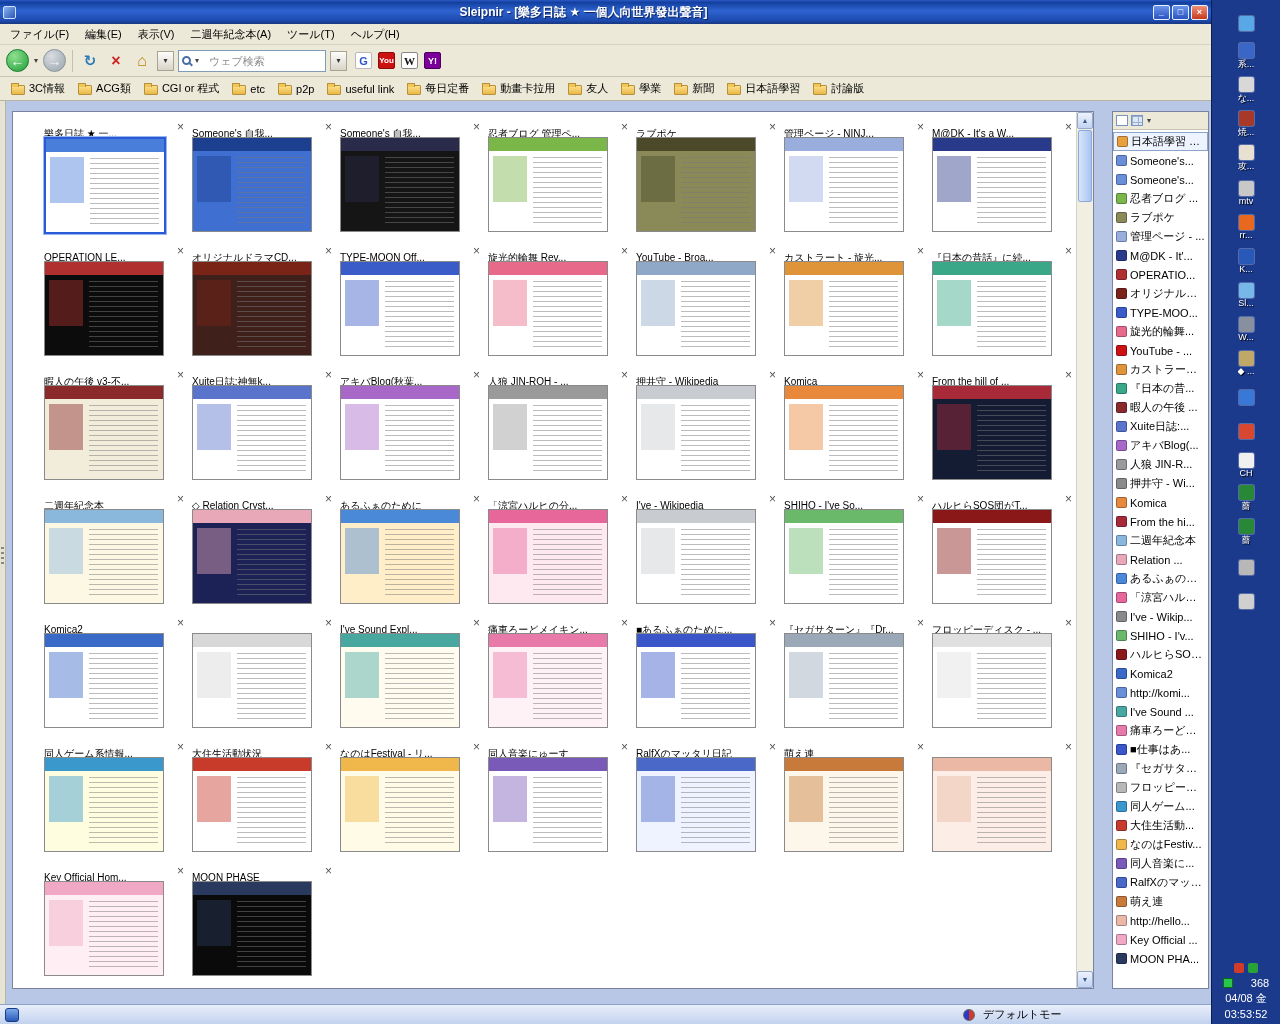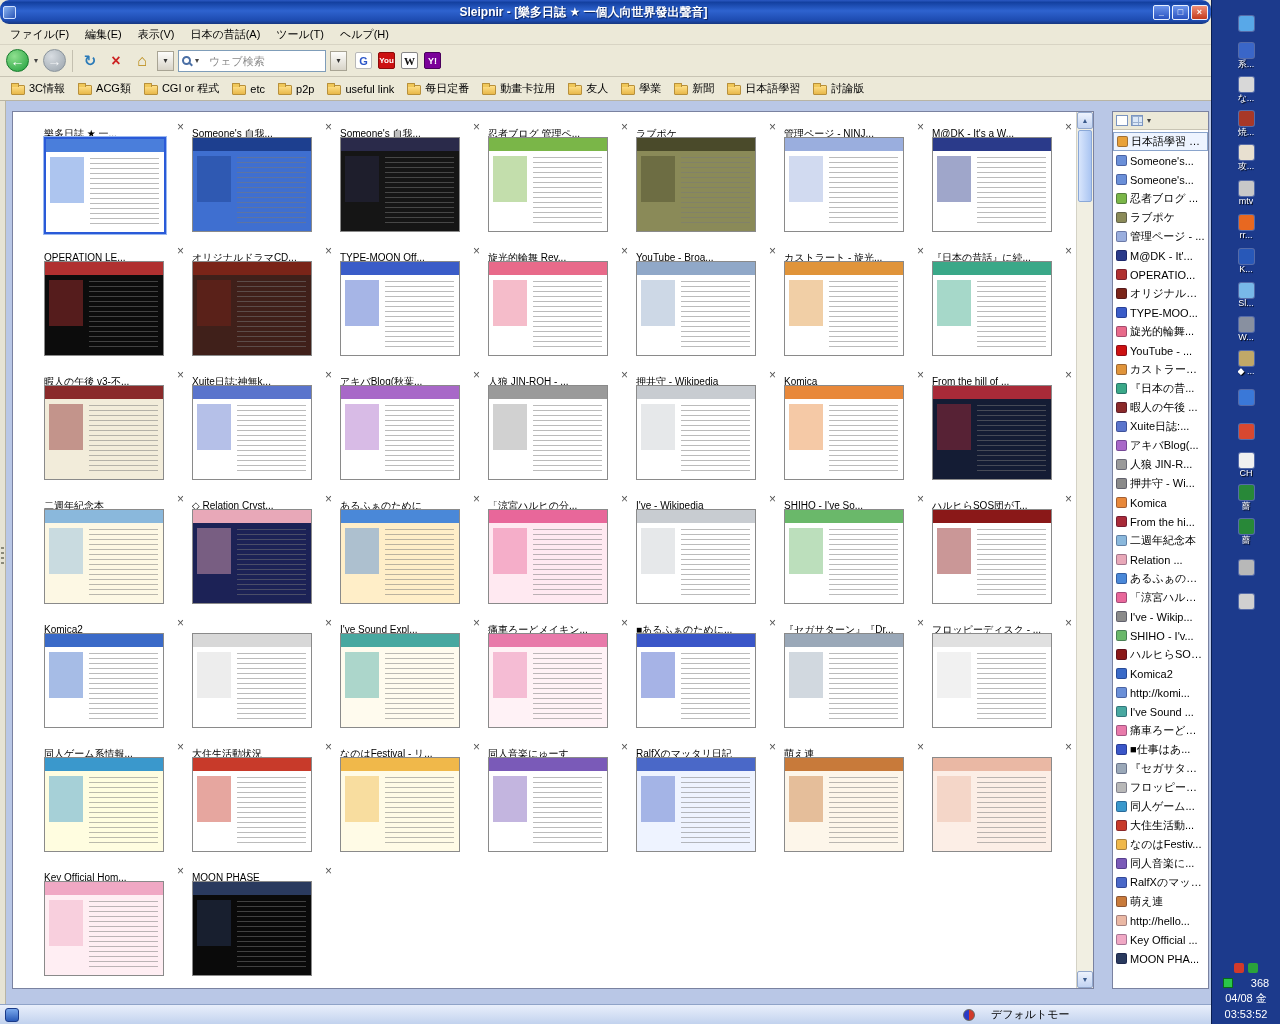--- a/index.html
+++ b/index.html
@@ -6,21 +6,21 @@
   html,body { width:1280px; height:1024px; overflow:hidden; }
   body { font-family:"Liberation Sans","DejaVu Sans",sans-serif; font-size:11px; color:#000; }
 
   .screen { position:relative; width:1280px; height:1024px; background:#1c3a8c; }
 
   
   .window { position:absolute; left:0; top:0; width:1212px; height:1024px; display:flex; flex-direction:column; background:#ece9d8; border-right:1px solid #0a1e50; }
 
   .titlebar { height:23px; flex:none; display:flex; align-items:center; padding:12px 3px;
     background:linear-gradient(180deg,#2b59c3 0%,#1340a0 10%,#2e63cf 45%,#1d4bb0 85%,#16367f 100%);
-    color:#fff; font-weight:bold; font-size:12px;border-radius:9px; }
+    color:#fff; font-weight:bold; font-size:12px; }
   .app-icon { width:13px; height:13px; flex:none; border-radius:2px; background:linear-gradient(135deg,#8ab4f0,#2a55b8); border:1px solid #cfe0ff; }
   .title-text { flex:1; text-align:center; text-shadow:1px 1px 1px #09225e; white-space:nowrap; overflow:hidden; }
   .tb-btn { width:17px; height:15px; flex:none; margin-left:2px; border:1px solid #e8f0ff; border-radius:2px;
     background:linear-gradient(#6d95ec,#2a53c0); color:#fff; font-size:9px; line-height:13px; text-align:center; font-weight:bold; }
   .tb-close { background:linear-gradient(#f09078,#c43b1d); }
 
   .menubar { height:21px; flex:none; display:flex; background:#ece9d8; border-bottom:1px solid #d8d4c4; padding-left:2px; }
   .menu-item { padding:3px 8px; white-space:nowrap; }
 
   .toolbar { height:32px; flex:none; display:flex; align-items:center; gap:4px; background:#ece9d8; border-bottom:1px solid #c8c4b4; padding:0 6px; }
@@ -87,21 +87,21 @@
   .view-grid { width:12px; height:11px; border:1px solid #7a94c0; background-color:#dce8f8;
     background-image:linear-gradient(#9ab0d0 1px,transparent 1px),linear-gradient(90deg,#9ab0d0 1px,transparent 1px); background-size:6px 6px; }
   .tabs { flex:1; overflow:hidden; padding-top:2px; }
   .tab-item { height:19px; display:flex; align-items:center; gap:3px; padding:0 3px; white-space:nowrap; font-size:11px; }
   .tab-item.sel { background:#eef4ff; border:1px solid #8aa4cc; }
   .fav { width:11px; height:11px; flex:none; background:var(--fc,#6a8fd8); border:1px solid rgba(0,0,40,.3); border-radius:2px; }
   .tab-label { overflow:hidden; text-overflow:ellipsis; }
 
   .statusbar { height:20px; flex:none; position:relative; display:flex; align-items:center; background:linear-gradient(#e9effb,#c2d2ee); border-top:1px solid #8fa3c8; font-size:11px; }
   .sb-icon { width:14px; height:14px; margin-left:5px; border-radius:3px; background:linear-gradient(#7aa8ec,#2a5ab8); border:1px solid #1a3a88; }
-  .sb-mode { position:absolute; left:963px; display:flex; align-items:center; gap:16px; }
+  .sb-mode { position:absolute; left:963px; display:flex; align-items:center; gap:8px; }
   .mode-icon { width:12px; height:12px; border-radius:50%; background:conic-gradient(#d23a2a 0 50%,#2a3ac8 50% 100%); border:1px solid #666; }
 
   
   .desktop-strip { position:absolute; right:0; top:0; width:68px; height:1024px; background:#1c3a8c; display:flex; flex-direction:column; align-items:center; padding-top:6px; }
   .dt-item { height:34px; width:64px; display:flex; flex-direction:column; align-items:center; justify-content:center; }
   .dt-ic { width:15px; height:15px; border-radius:2px; background:var(--dc,#88a); box-shadow:0 0 0 1px rgba(255,255,255,.25); }
   .dt-label { color:#fff; font-size:9px; text-shadow:1px 1px 1px #000; max-width:60px; overflow:hidden; white-space:nowrap; text-overflow:ellipsis; }
   .tray { margin-top:auto; padding-bottom:4px; display:flex; flex-direction:column; align-items:center; gap:2px; color:#fff; font-size:11px; }
   .tray-icons { display:flex; gap:4px; margin-bottom:2px; }
   .ti { width:10px; height:10px; border-radius:2px; }
@@ -125,21 +125,21 @@
     </div>
 
     <div class="menubar">
 
         <span class="menu-item">ファイル(F)</span>
 
         <span class="menu-item">編集(E)</span>
 
         <span class="menu-item">表示(V)</span>
 
-        <span class="menu-item">日本の昔話(A)</span>
+        <span class="menu-item">二週年紀念本(A)</span>
 
         <span class="menu-item">ツール(T)</span>
 
         <span class="menu-item">ヘルプ(H)</span>
       </div>
 
     <div class="toolbar">
       <span class="nav-circle nav-back">←</span>
       <span class="caret">▾</span>
       <span class="nav-circle nav-fwd">→</span>

